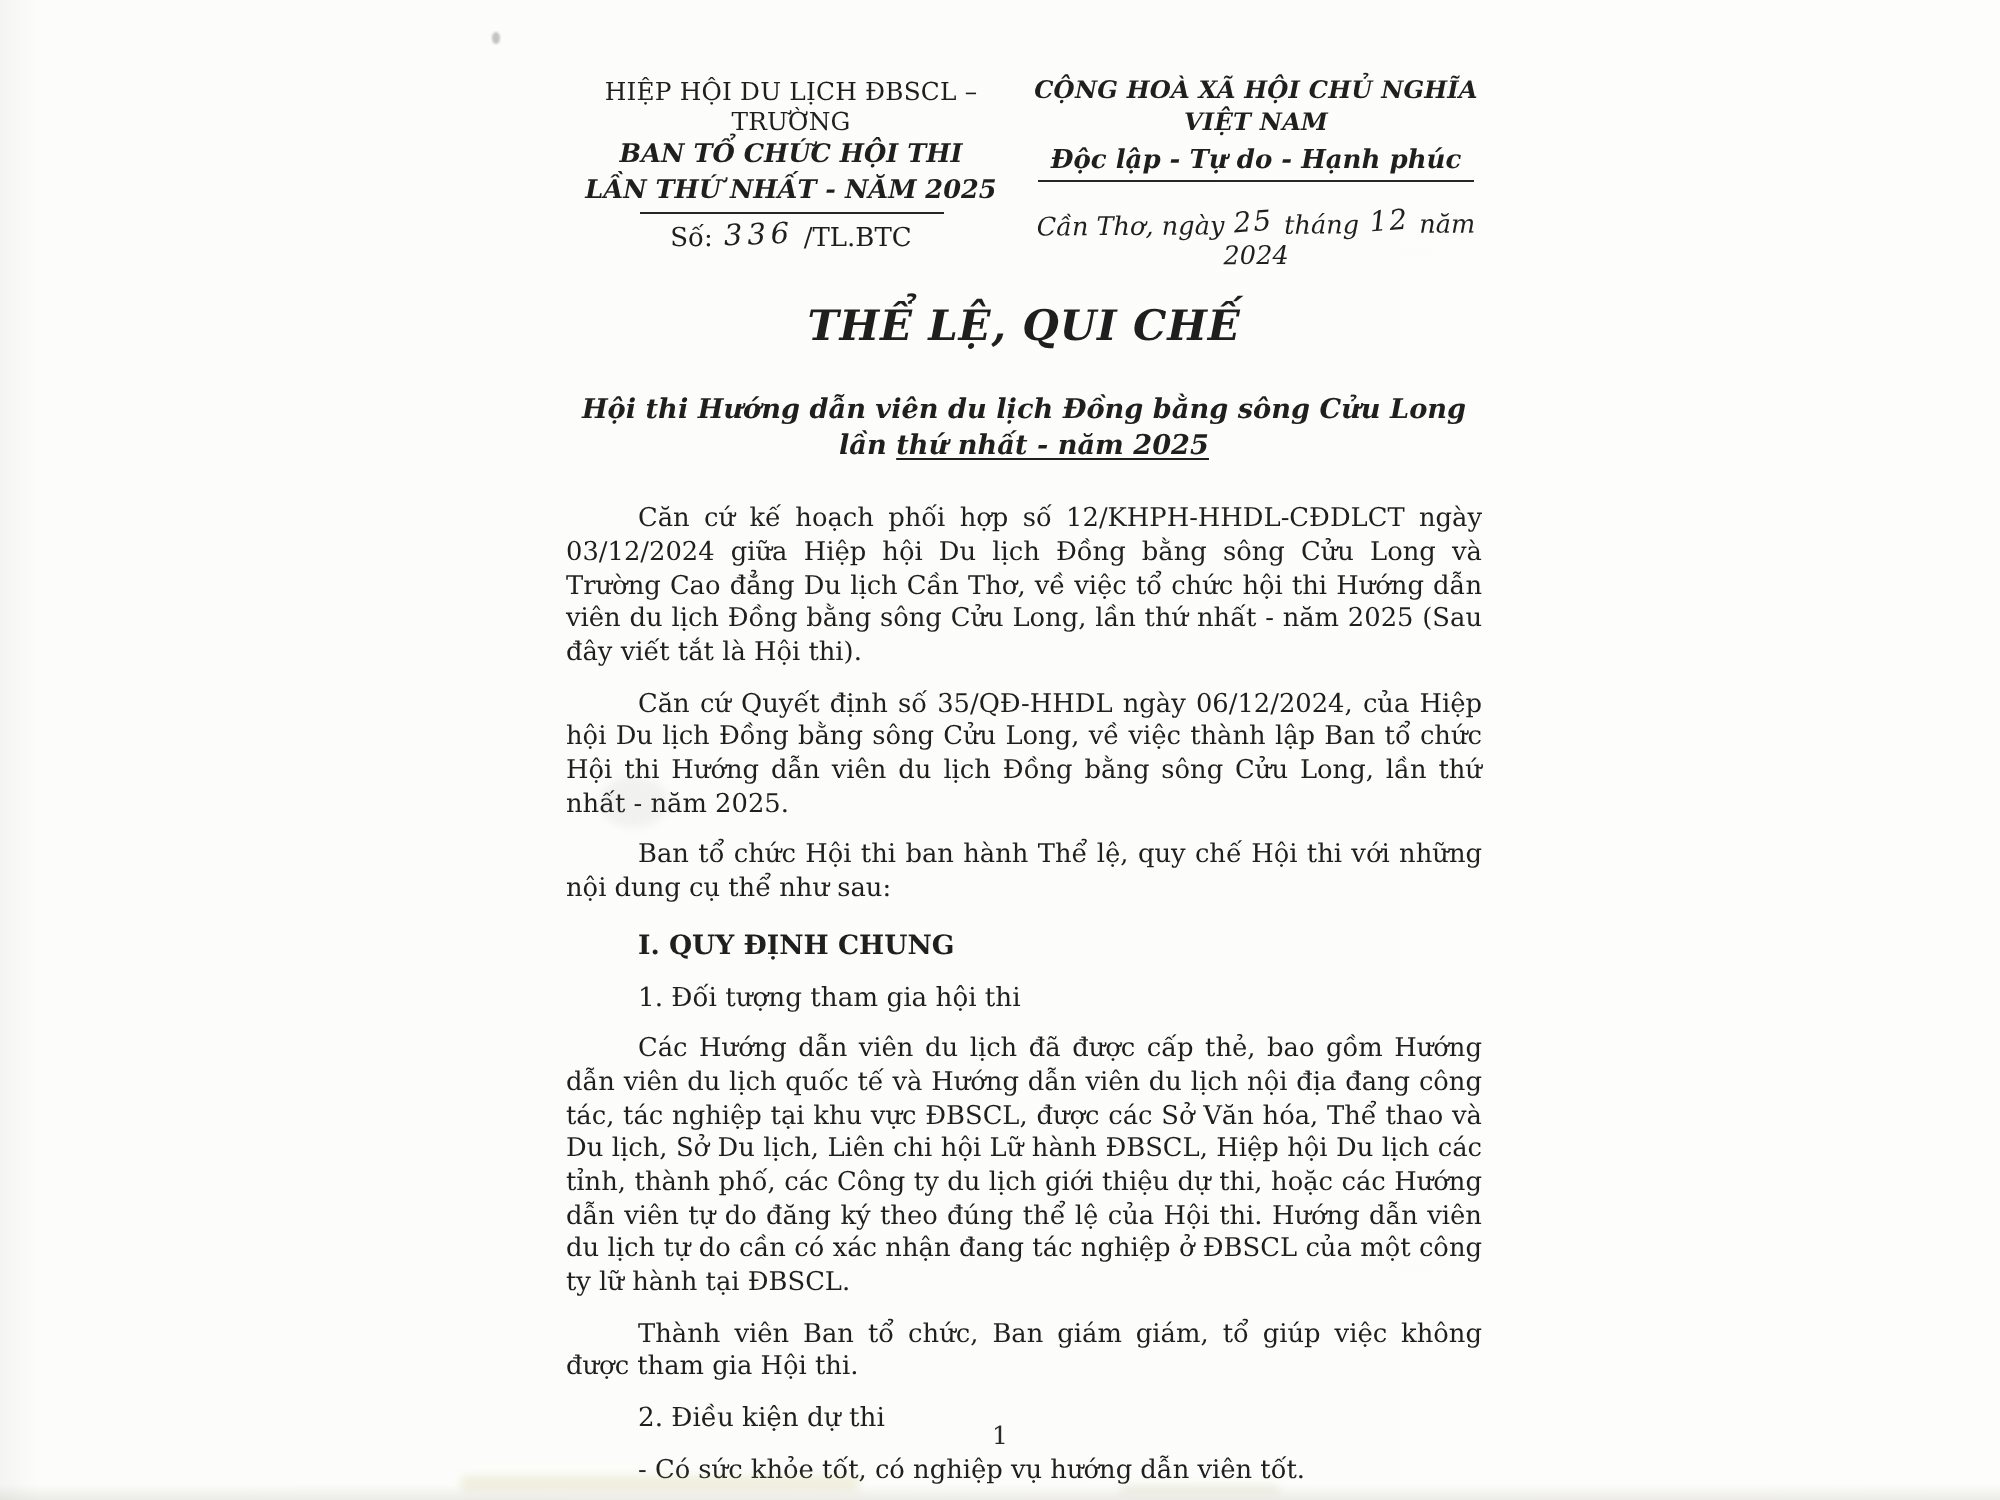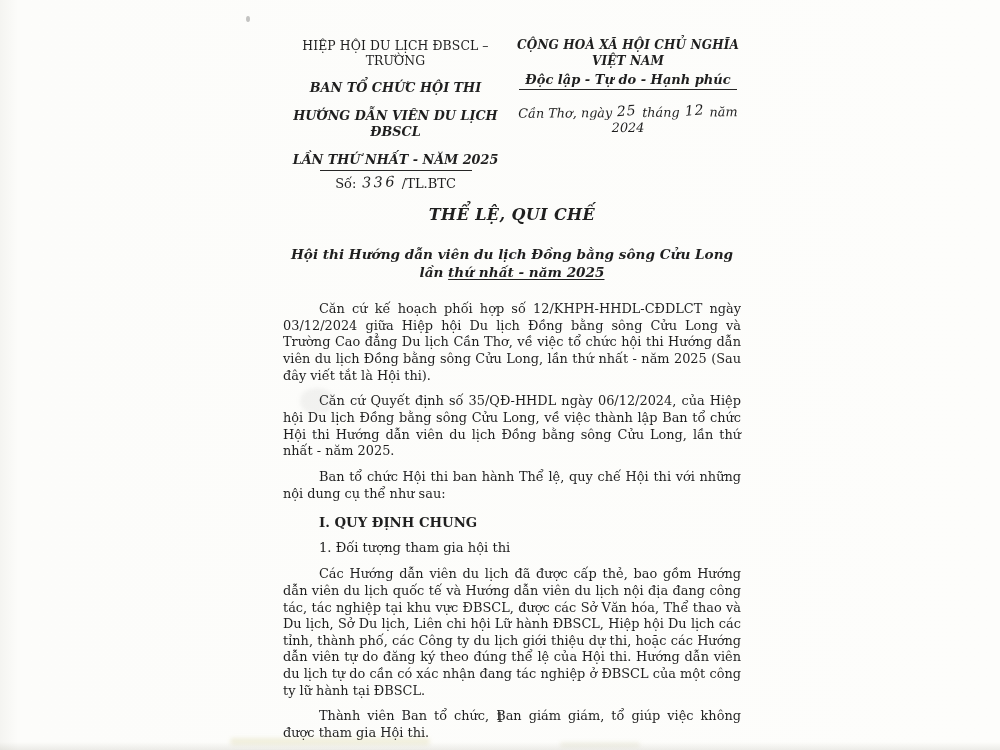--- a/index.html
+++ b/index.html
@@ -22,41 +22,41 @@
     position:absolute;left:283px;top:38px;width:458px;
   }
   .bold{font-weight:bold;font-style:italic;}
   .italic{font-style:italic;}
 
   
   .header{display:flex;justify-content:space-between;align-items:flex-start;}
   .header-left{width:225px;text-align:center;}
   .header-right{width:226px;text-align:center;}
   .org{font-size:12.4px;line-height:1.22;letter-spacing:.1px;}
-  .committee{font-size:12.8px;line-height:1.25;margin-top:12px;}
+  .committee{font-size:12.8px;line-height:1.25;margin-top:2px;}
   .committee:first-of-type{margin-top:5px;}
   .rule-left{width:152px;height:0;border-bottom:1.6px solid #262626;margin:2px auto 4px auto;}
   .doc-number{font-size:13px;margin-top:3px;}
   .doc-number .hand{
     font-family:"DejaVu Serif",serif;font-style:italic;
     font-size:14.5px;letter-spacing:2.5px;display:inline-block;
     transform:rotate(-2deg) translateY(-1px);margin:0 1px;
   }
   .nat{font-size:12.1px;letter-spacing:.1px;line-height:1.3;}
   .motto{font-size:13px;display:inline-block;border-bottom:1.6px solid #262626;
     padding:0 6px 2px 6px;margin-top:1px;}
   .dateline{font-size:12.8px;margin-top:14px;transform:rotate(-0.4deg);}
   .dateline .hand{
     display:inline-block;font-size:14px;letter-spacing:1px;
     transform:rotate(-4deg) translateY(-1.5px);margin:0 1px;
   }
 
   
   .title-block{text-align:center;margin-top:14px;margin-bottom:20px;}
-  .title-main{font-size:16px;letter-spacing:.4px;}
+  .title-main{font-size:21px;letter-spacing:.4px;}
   .title-sub{font-size:13.6px;margin-top:22px;line-height:1.25;}
   .title-sub .u{text-decoration:underline;text-underline-offset:2px;}
   .title-sub + .title-sub{margin-top:1px;}
 
   
   .docbody{font-size:12.9px;line-height:1.29;text-align:justify;}
   .para{margin:0 0 9px 0;text-indent:36px;}
   .h1{font-weight:bold;margin:12px 0 9px 0;padding-left:36px;font-size:13.3px;}
   .h2{font-weight:normal;margin:4px 0 9px 0;padding-left:36px;font-size:13.1px;}
   .bullet{margin:0 0 9px 0;text-indent:36px;}
@@ -76,21 +76,20 @@
 </head>
 <body>
 
 <div class="scan">
   <div class="content">
 
     <div class="header">
       <div class="header-left">
         <div class="org">HIỆP HỘI DU LỊCH ĐBSCL – TRƯỜNG</div>
         <div class="committee bold">BAN TỔ CHỨC HỘI THI</div>
-        <div class="committee bold">HƯỚNG DẪN VIÊN DU LỊCH ĐBSCL</div>
         <div class="committee bold">LẦN THỨ NHẤT - NĂM 2025</div>
         <div class="rule-left"></div>
         <div class="doc-number">
           <span>Số:</span>
           <span class="hand">336</span>
           <span>/TL.BTC</span>
         </div>
       </div>
 
       <div class="header-right">

